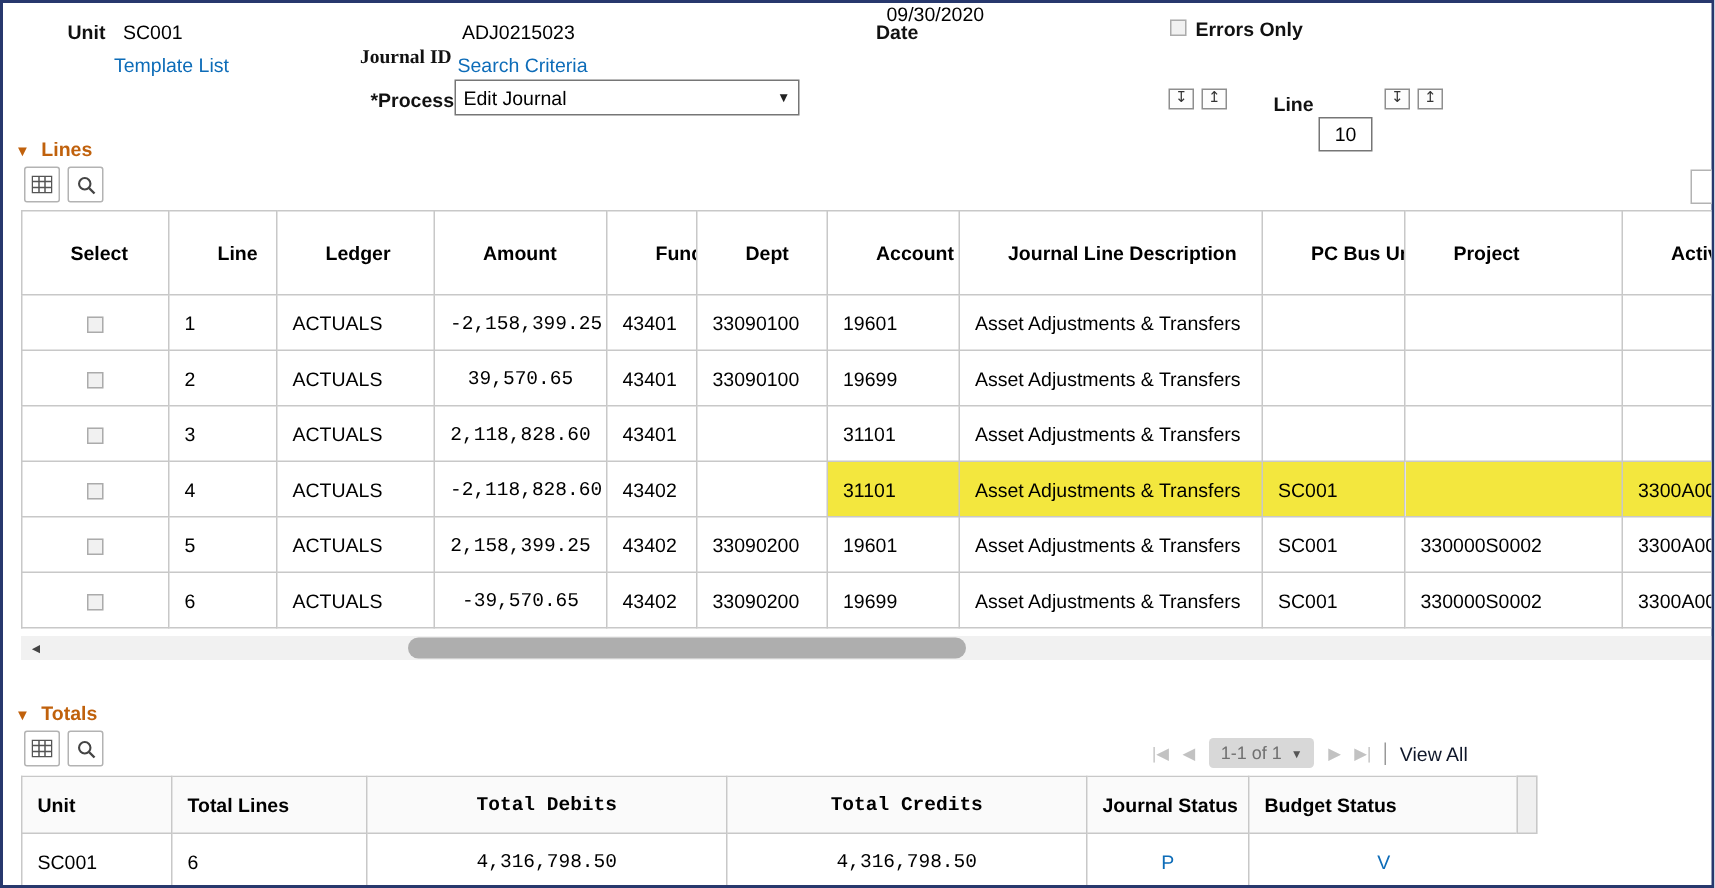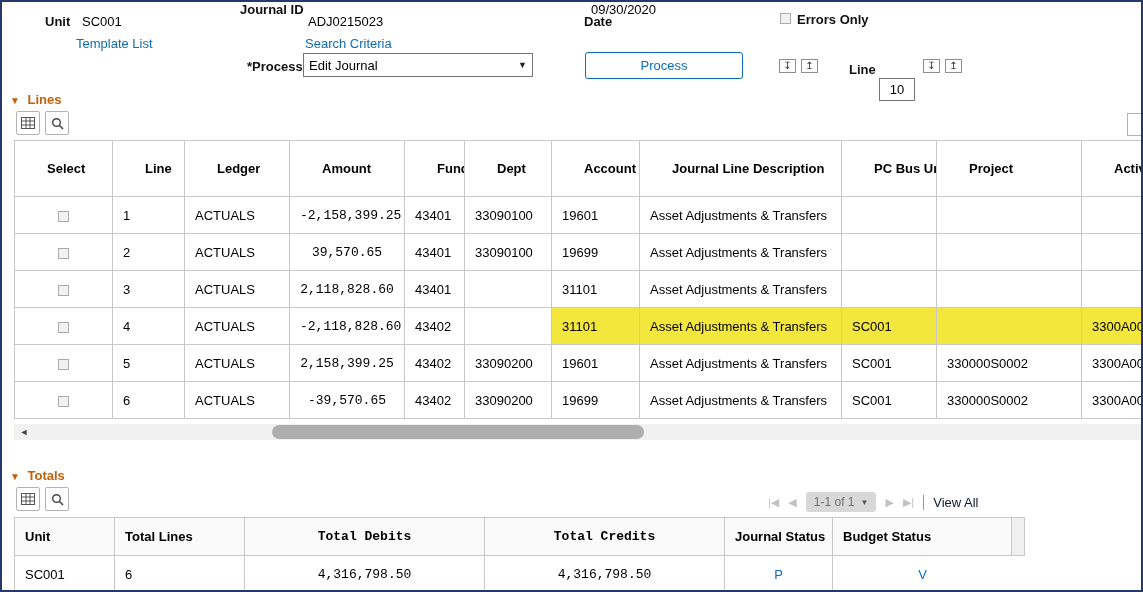--- a/index.html
+++ b/index.html
@@ -83,37 +83,34 @@
 </style>
 </head>
 <body>
 
 <div class="container">
 
   <span class="abs lbl" style="left:43px; top:12px;">Unit</span>
   <span class="abs" style="left:80px; top:12px;">SC001</span>
   <a class="abs link" style="left:74px; top:34px;">Template List</a>
 
-  <span class="abs lbl" style="left:238px; top:0;">Journal ID</span>
+  <span class="abs lbl" style="left:238px; top:28px;font-family:Liberation Serif, serif;">Journal ID</span>
   <span class="abs" style="left:306px; top:12px;">ADJ0215023</span>
   <a class="abs link" style="left:303px; top:34px;">Search Criteria</a>
 
   <span class="abs lbl" style="left:551px; top:12px;padding-left:31px;">Date</span>
   <span class="abs" style="left:589px; top:0;">09/30/2020</span>
 
   <span class="abs cb" style="left:778px; top:11px;"></span>
   <span class="abs lbl" style="left:795px; top:10px;">Errors Only</span>
 
   <span class="abs lbl" style="left:245px; top:57px;">*Process</span>
   <div class="abs select-box" style="left:301px; top:51px;align-items:center;">
     <span>Edit Journal</span>
     <span class="caret">▼</span>
-  </div>
-  <div class="abs process-btn" style="left:583px; top:50px;">
-    <span>Process</span>
   </div>
 
   <span class="mini-btn" style="left:777px; top:57px;">↧</span>
   <span class="mini-btn" style="left:799px; top:57px;">↥</span>
 
   <span class="abs lbl" style="left:847px; top:60px;">Line</span>
   <input class="abs line-input" style="left: 877px; top: 52px;" value="10">
 
   <span class="mini-btn" style="left:921px; top:57px;">↧</span>
   <span class="mini-btn" style="left:943px; top:57px;">↥</span>

